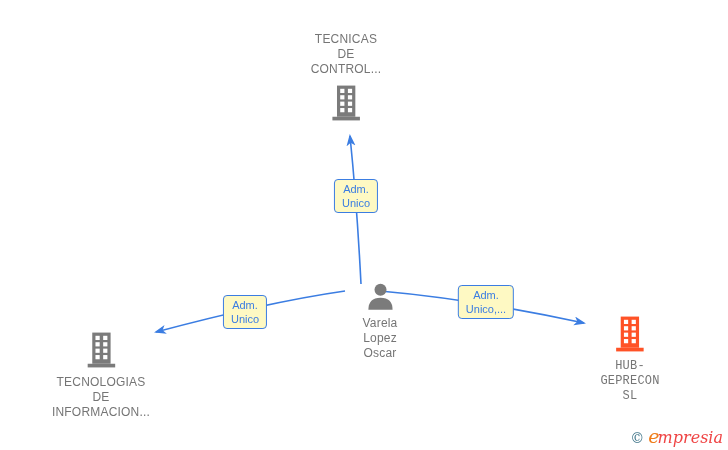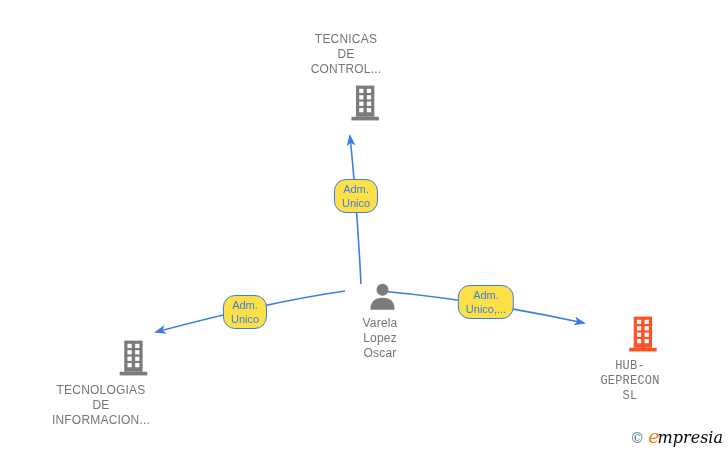--- a/index.html
+++ b/index.html
@@ -2,47 +2,47 @@
 <html><head>
 <meta charset="utf-8">
 <style>
   html,body{margin:0;padding:0;background:#fff;}
   .canvas{
     position:relative;width:728px;height:450px;background:#ffffff;
     font-family:"Liberation Sans", sans-serif;overflow:hidden;
   }
   .edges-layer{position:absolute;left:0;top:0;width:728px;height:450px;}
   .node{
-    position:absolute;display:flex;flex-direction:column;align-items:flex-end;
+    position:absolute;display:flex;flex-direction:column;align-items:center;
     transform:translateX(-50%);cursor:pointer;
   }
   .node-label{
     color:#757575;font-size:12px;line-height:15px;text-align:center;
     white-space:pre-line;letter-spacing:.2px;
   }
   .company-icon svg{width:33px;height:38px;display:block;}
   .person-icon svg{width:30px;height:27px;display:block;}
   .icon-gray{color:#7b7b7b;}
   .icon-orange{color:#ff5226;}
   .gap-above{margin-top:6px;}
   .gap-below{margin-bottom:7px;}
   .edge-label{
     position:absolute;transform:translate(-50%,-50%);
-    background:#fde047;border:1.6px solid #3b7de2;border-radius:12px;
+    background:#fef9c3;border:1.6px solid #3b7de2;border-radius:4px;
     color:#3b7de2;font-size:11px;line-height:14px;padding:2px 7px;
     text-align:center;white-space:pre-line;cursor:pointer;
   }
   .watermark{
     position:absolute;right:5px;bottom:3px;
     font-family:"DejaVu Serif", serif;font-style:italic;font-size:16px;
     display:flex;align-items:baseline;gap:4px;cursor:pointer;
   }
   .wm-copy{color:#41768a;font-style:normal;font-size:14px;}
   .wm-e{color:#ef7d1a;font-size:19px;}
-  .wm-rest{color:#000000;margin-left:-2px;}
+  .wm-rest{color:#ef4444;margin-left:-2px;}
 </style>
 </head>
 <body>
 
 <div class="canvas">
 
   <svg class="edges-layer" viewBox="0 0 728 450">
     <defs>
       <marker id="arrow" markerUnits="userSpaceOnUse" markerWidth="13" markerHeight="10" refX="10" refY="4.5" orient="auto">
         <polygon points="0,0 12,4.5 0,9 3.2,4.5" fill="#3b7de2"></polygon>
@@ -68,21 +68,21 @@
             <rect x="19.9" y="11.5" width="4.6" height="4.6"></rect>
           <rect x="11.5" y="18.5" width="4.6" height="4.6"></rect>
             <rect x="19.9" y="18.5" width="4.6" height="4.6"></rect>
           <rect x="11.5" y="25.5" width="4.6" height="4.6"></rect>
             <rect x="19.9" y="25.5" width="4.6" height="4.6"></rect>
         </g>
       </svg>
     </span>
   </div>
 
-  <div class="node" style="left:101px;top:339px;">
+  <div class="node" style="left:101px;top:331px;">
     <span class="company-icon icon-gray">
       <svg viewBox="0 0 36 40">
         <rect x="8" y="1" width="20" height="34" fill="currentColor"></rect>
         <rect x="3" y="35" width="30" height="4" fill="currentColor"></rect>
         <g fill="#ffffff">
           <rect x="11.5" y="4.5" width="4.6" height="4.6"></rect>
             <rect x="19.9" y="4.5" width="4.6" height="4.6"></rect>
           <rect x="11.5" y="11.5" width="4.6" height="4.6"></rect>
             <rect x="19.9" y="11.5" width="4.6" height="4.6"></rect>
           <rect x="11.5" y="18.5" width="4.6" height="4.6"></rect>

